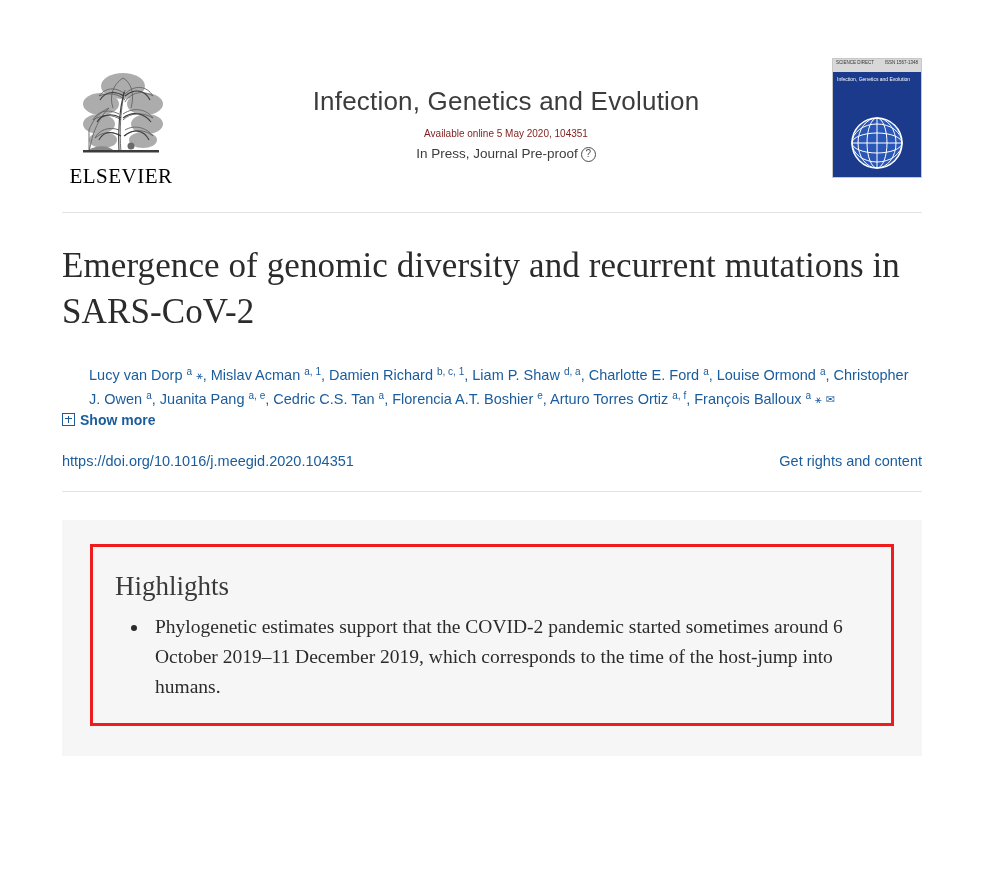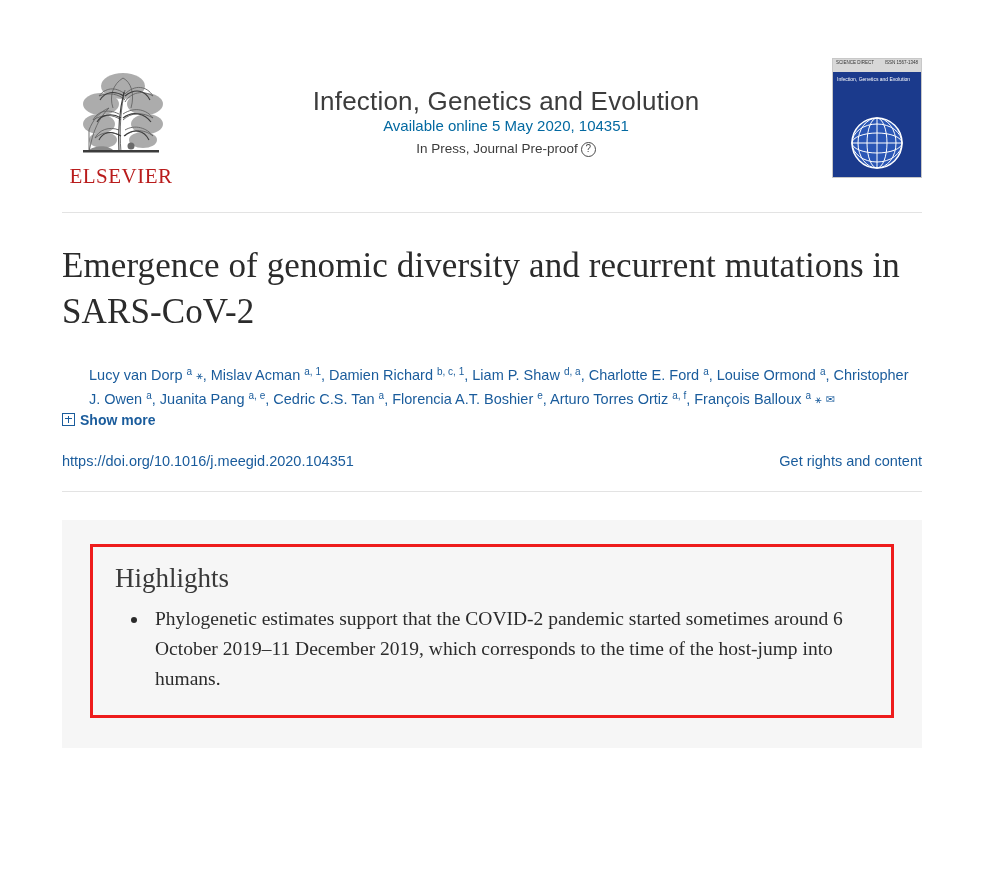--- a/index.html
+++ b/index.html
@@ -43,38 +43,39 @@
     padding-top: 2px;
   }
   .tree-svg {
     display: block;
     margin: 0 auto;
   }
   .publisher-name {
     font-family: "Liberation Serif", serif;
     font-size: 21px;
     letter-spacing: 0.5px;
-    color: #b91c1c;
+    color: #000000;
     margin-top: 2px;
     line-height: 1;
   }
   .journal-center {
     flex: 1 1 auto;
     text-align: center;
     padding-top: 28px;
   }
   .journal-title {
     font-size: 26px;
     font-weight: 400;
     color: #3c3c3c;
     letter-spacing: 0.2px;
   }
   .journal-sub {
-    font-size: 15px;
-    color: #0369a1;
+    font-size: 10px;
+    color: #7f1d1d;
+    margin-top: 11px;
   }
   .journal-status {
     font-size: 13.5px;
     color: #3c3c3c;
     margin-top: 7px;
   }
   .info-icon {
     display: inline-block;
     width: 13px;
     height: 13px;
@@ -196,21 +197,21 @@
   .highlights-box {
     border: 3px solid #ee1c1c;
     padding: 16px 22px 20px 22px;
     background: #f6f6f6;
   }
   .highlights-heading {
     font-family: "Liberation Serif", serif;
     font-size: 27px;
     font-weight: 400;
     color: #3a3a3a;
-    margin: 0 0 10px 0;
+    margin: 8px 0 10px 0;
   }
   .highlights-list {
     margin: 0;
     padding-left: 34px;
     font-family: "Liberation Serif", serif;
     font-size: 19.5px;
     line-height: 1.55;
     color: #2b2b2b;
   }
   .highlights-list li { padding-left: 6px; }

